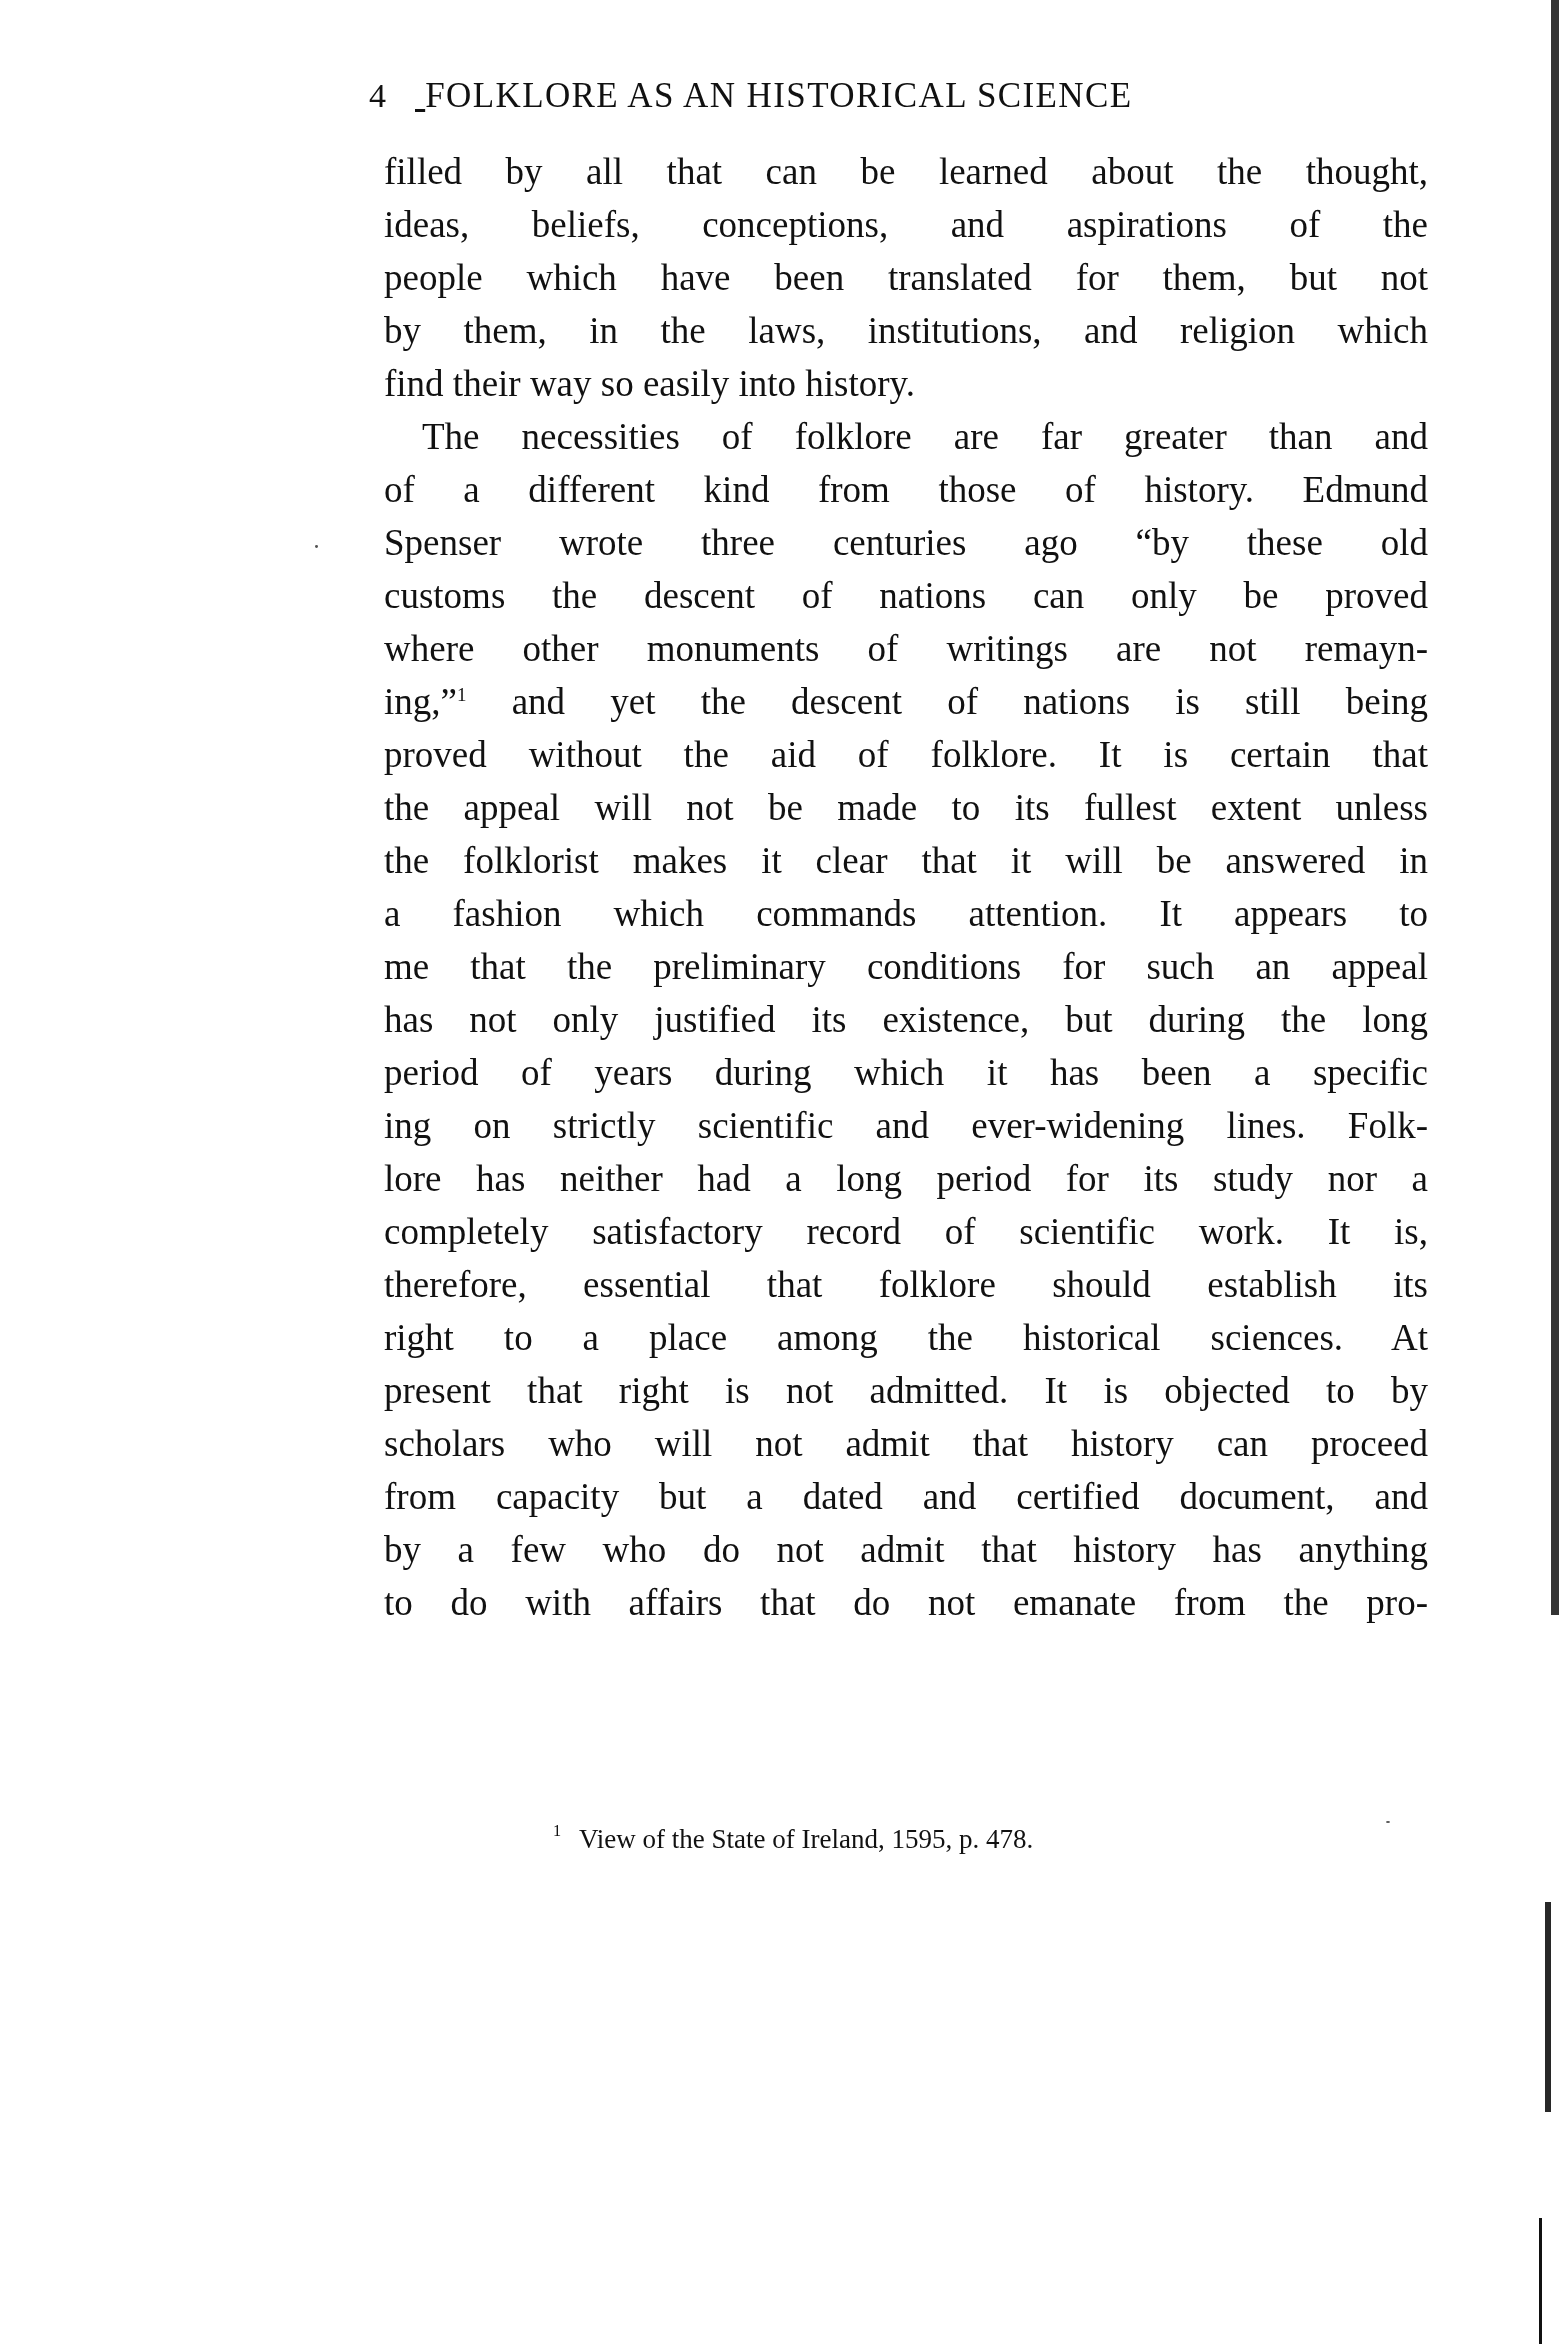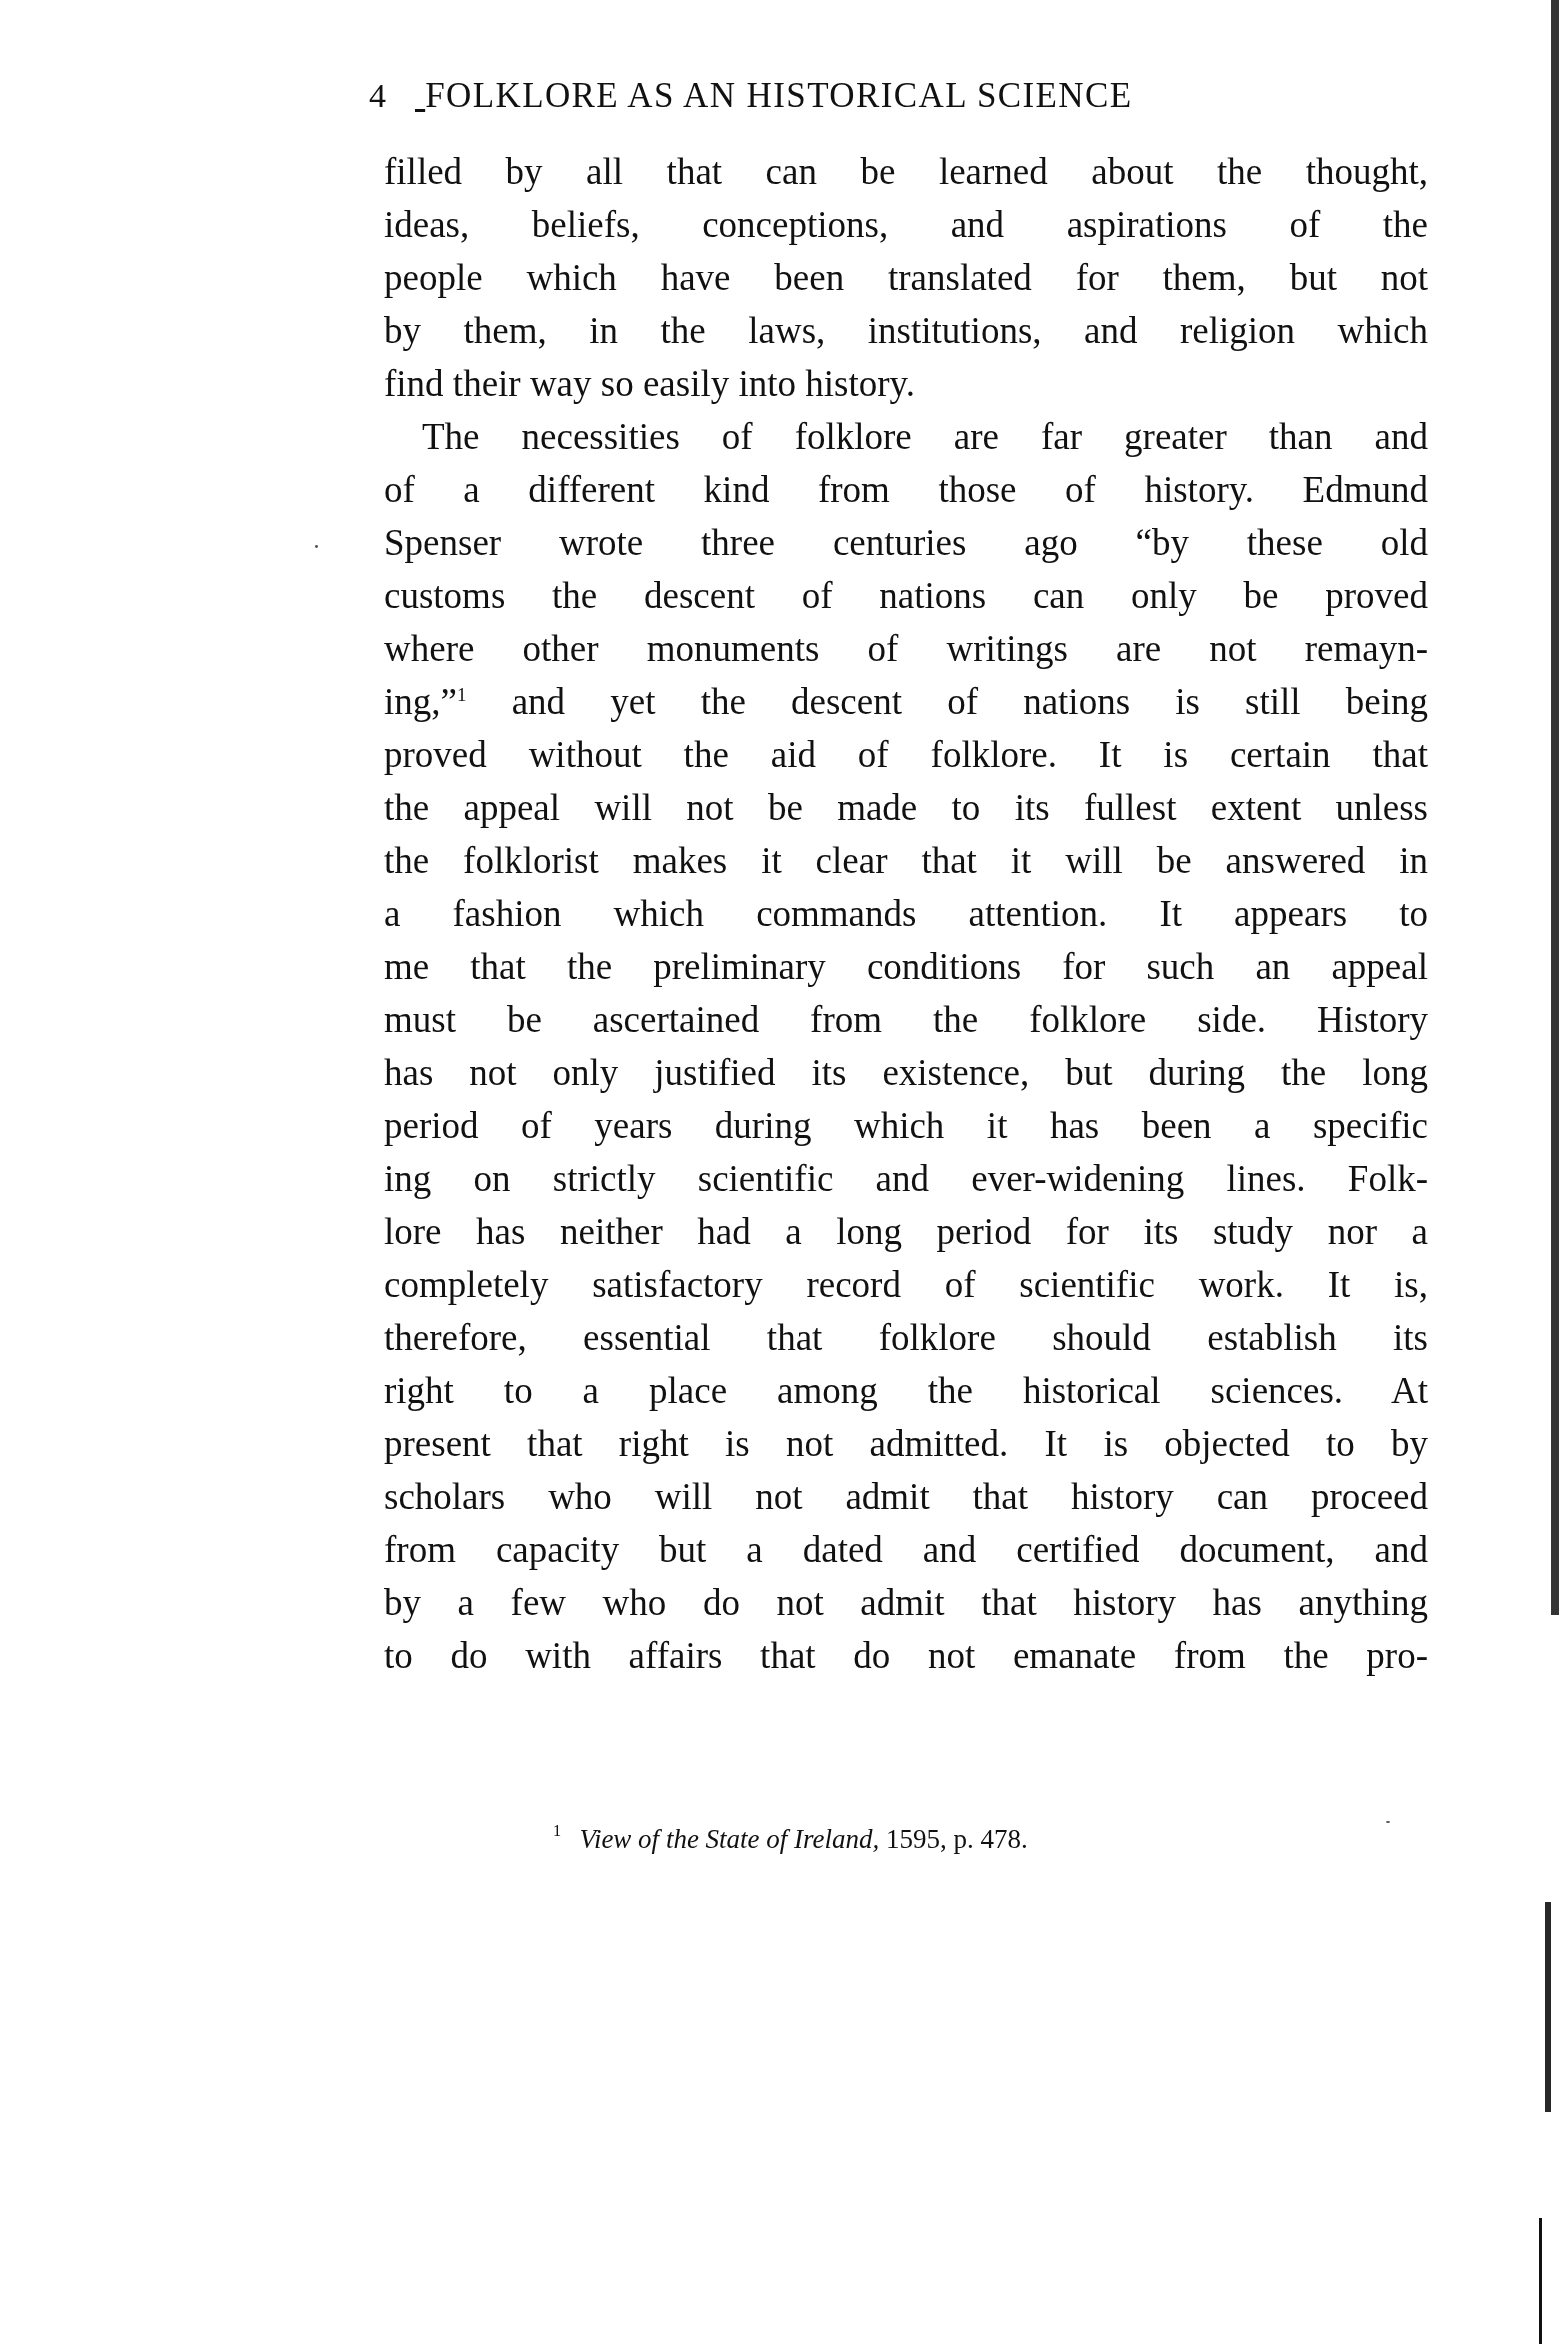--- a/index.html
+++ b/index.html
@@ -67,21 +67,20 @@
       top: 1821px;
       font-size: 27px;
       white-space: nowrap;
     }
     .footnote .fn-mark {
       font-size: 16.3px;
       vertical-align: 11.5px;
       margin-right: 11.5px;
     }
     .footnote .fn-title {
-      font-style: italic;
     }
     .scan-edge {
       position: absolute;
       right: 0;
       width: 9.6px;
       background: #111;
     }
     .scan-speck {
       position: absolute;
       background: #555;
@@ -108,21 +107,20 @@
   <span class="line">of a different kind from those of history.  Edmund</span>
   <span class="line">Spenser wrote three centuries ago “by these old</span>
   <span class="line">customs the descent of nations can only be proved</span>
   <span class="line">where other monuments of writings are not remayn-</span>
   <span class="line"><span>ing,”</span><sup>1</sup> <span>and yet the descent of nations is still being</span></span>
   <span class="line">proved without the aid of folklore.  It is certain that</span>
   <span class="line">the appeal will not be made to its fullest extent unless</span>
   <span class="line">the folklorist makes it clear that it will be answered in</span>
   <span class="line">a fashion which commands attention.  It appears to</span>
   <span class="line">me that the preliminary conditions for such an appeal</span>
-  <span class="line">must be ascertained from the folklore side.  History</span>
   <span class="line">has not only justified its existence, but during the long</span>
   <span class="line">period of years during which it has been a specific</span>
   <span class="line">ing on strictly scientific and ever-widening lines.  Folk-</span>
   <span class="line">lore has neither had a long period for its study nor a</span>
   <span class="line">completely satisfactory record of scientific work.  It is,</span>
   <span class="line">therefore, essential that folklore should establish its</span>
   <span class="line">right to a place among the historical sciences.  At</span>
   <span class="line">present that right is not admitted.  It is objected to by</span>
   <span class="line">scholars who will not admit that history can proceed</span>
   <span class="line">from capacity but a dated and certified document, and</span>

